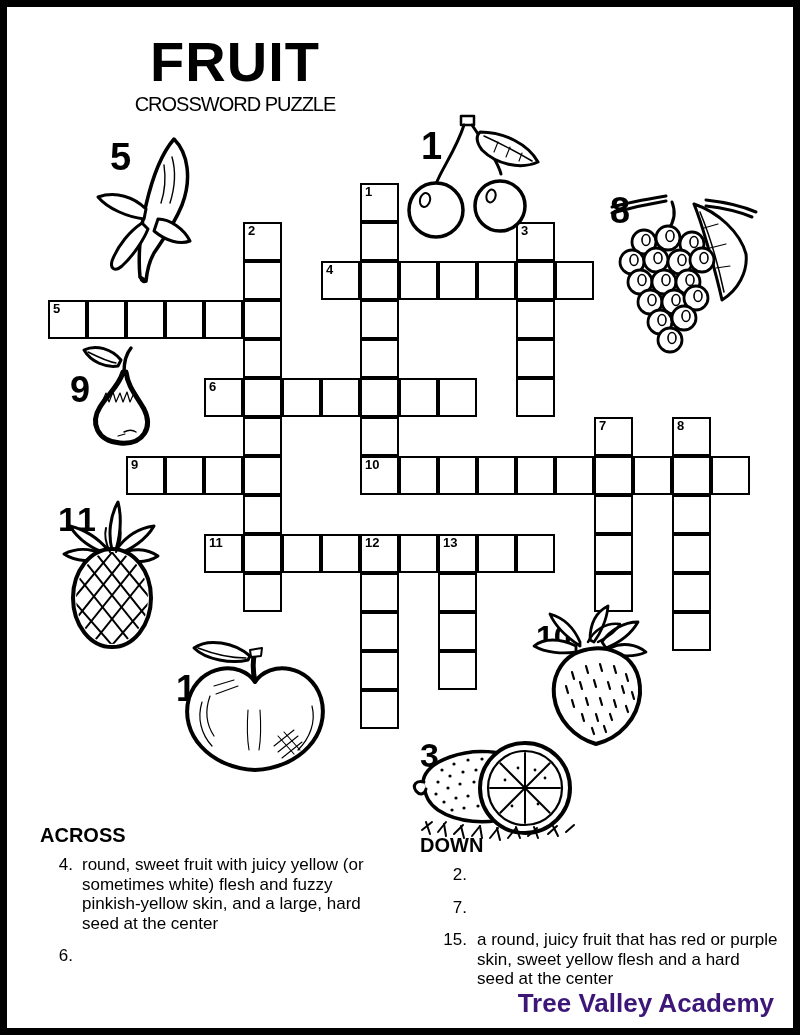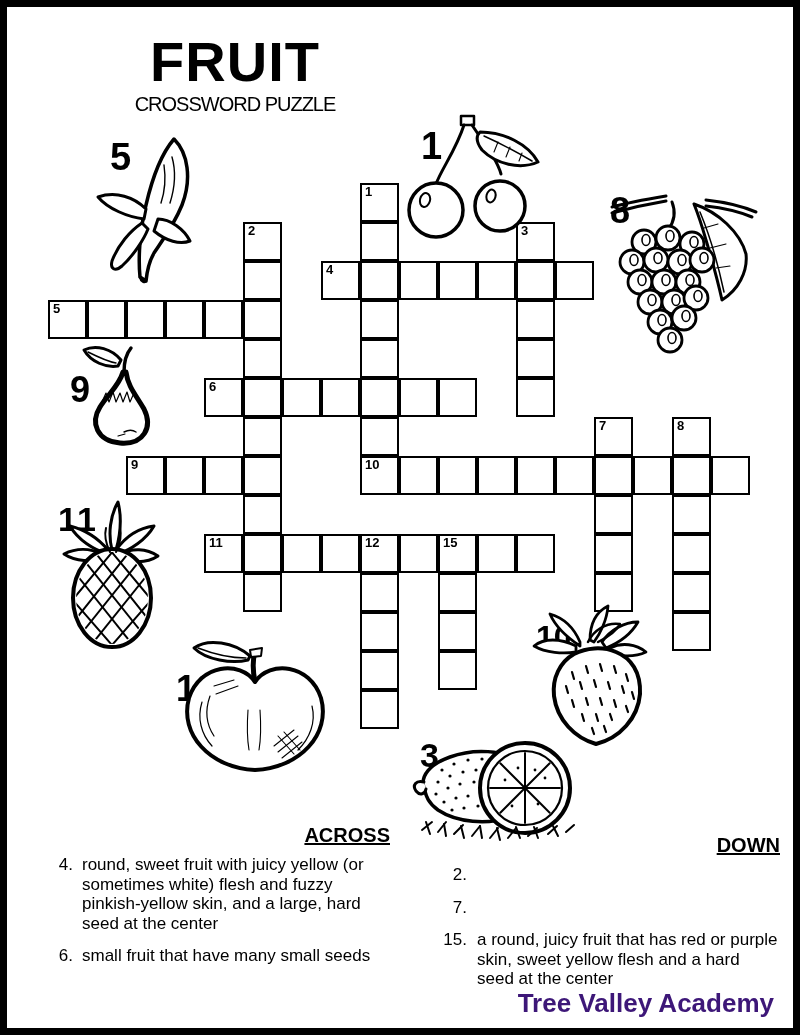--- a/index.html
+++ b/index.html
@@ -21,22 +21,22 @@
   
   .fruit-label{position:absolute;font-weight:bold;line-height:1;}
 
   
   svg{position:absolute;overflow:visible;}
   .ln{fill:none;stroke:#000;stroke-linecap:round;stroke-linejoin:round;}
   .fw{fill:#fff;stroke:#000;stroke-linecap:round;stroke-linejoin:round;}
 
   
   .clues{position:absolute;font-size:17px;line-height:1.15;}
-  .clues-heading{font-size:20px;font-weight:bold;text-align:right;
-                 text-decoration:underline;text-decoration-thickness:2px;margin-bottom:8px;}
+  .clues-heading{font-size:20px;font-weight:bold;text-align:left;
+                 text-decoration-thickness:2px;margin-bottom:8px;}
   .clue{display:flex;margin-bottom:13px;}
   .clue-num{flex:0 0 33px;text-align:right;margin-right:9px;}
   .clues.down .clue-num{flex:0 0 47px;margin-right:10px;}
   .clue-text{flex:1;}
 
   
   .footer{position:absolute;right:26px;top:988px;font-size:26px;font-weight:bold;}
 </style>
 </head>
 <body>
@@ -132,21 +132,21 @@
       <div class="cell" style="left: 204px; top: 534px;">
         <span class="cellnum">11</span>
       </div>
       <div class="cell" style="left: 282px; top: 534px;"></div>
       <div class="cell" style="left: 321px; top: 534px;"></div>
       <div class="cell" style="left: 360px; top: 534px;">
         <span class="cellnum">12</span>
       </div>
       <div class="cell" style="left: 399px; top: 534px;"></div>
       <div class="cell" style="left: 438px; top: 534px;">
-        <span class="cellnum">15</span>
+        <span class="cellnum">13</span>
       </div>
       <div class="cell" style="left: 477px; top: 534px;"></div>
       <div class="cell" style="left: 516px; top: 534px;"></div>
       <div class="cell" style="left: 360px; top: 573px;"></div>
       <div class="cell" style="left: 360px; top: 612px;"></div>
       <div class="cell" style="left: 360px; top: 651px;"></div>
       <div class="cell" style="left: 360px; top: 690px;"></div>
       <div class="cell" style="left: 438px; top: 573px;"></div>
       <div class="cell" style="left: 438px; top: 612px;"></div>
       <div class="cell" style="left: 438px; top: 651px;"></div>
@@ -391,21 +391,20 @@
   </svg>
 
   <div class="clues across" style="left:40px;top:824px;width:350px;">
     <div class="clues-heading">ACROSS</div>
     <div class="clue">
       <span class="clue-num">4.</span>
       <span class="clue-text">round, sweet fruit with juicy yellow (or sometimes white) flesh and fuzzy pinkish-yellow skin, and a large, hard seed at the center</span>
     </div>
     <div class="clue">
       <span class="clue-num">6.</span>
-      <span class="clue-text">small fruit that have many small seeds</span>
     </div>
   </div>
 
   <div class="clues down" style="left:420px;top:834px;width:360px;">
     <div class="clues-heading">DOWN</div>
     <div class="clue">
       <span class="clue-num">2.</span>
     </div>
     <div class="clue">
       <span class="clue-num">7.</span>

